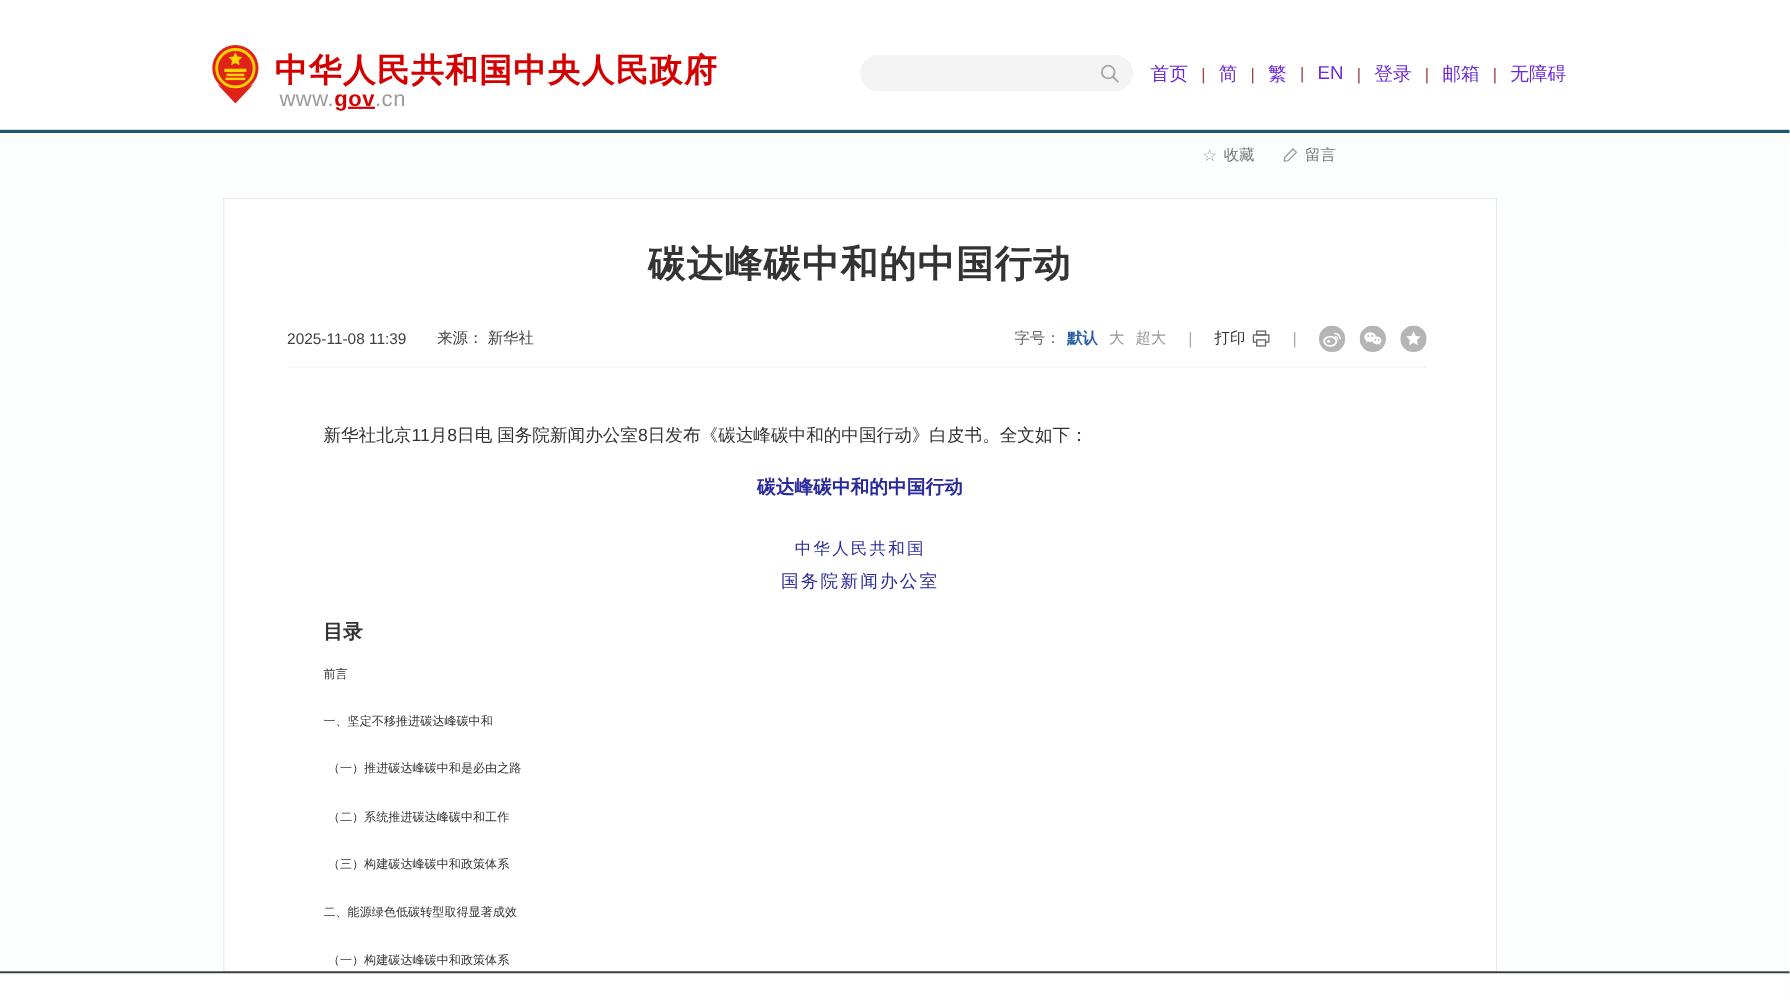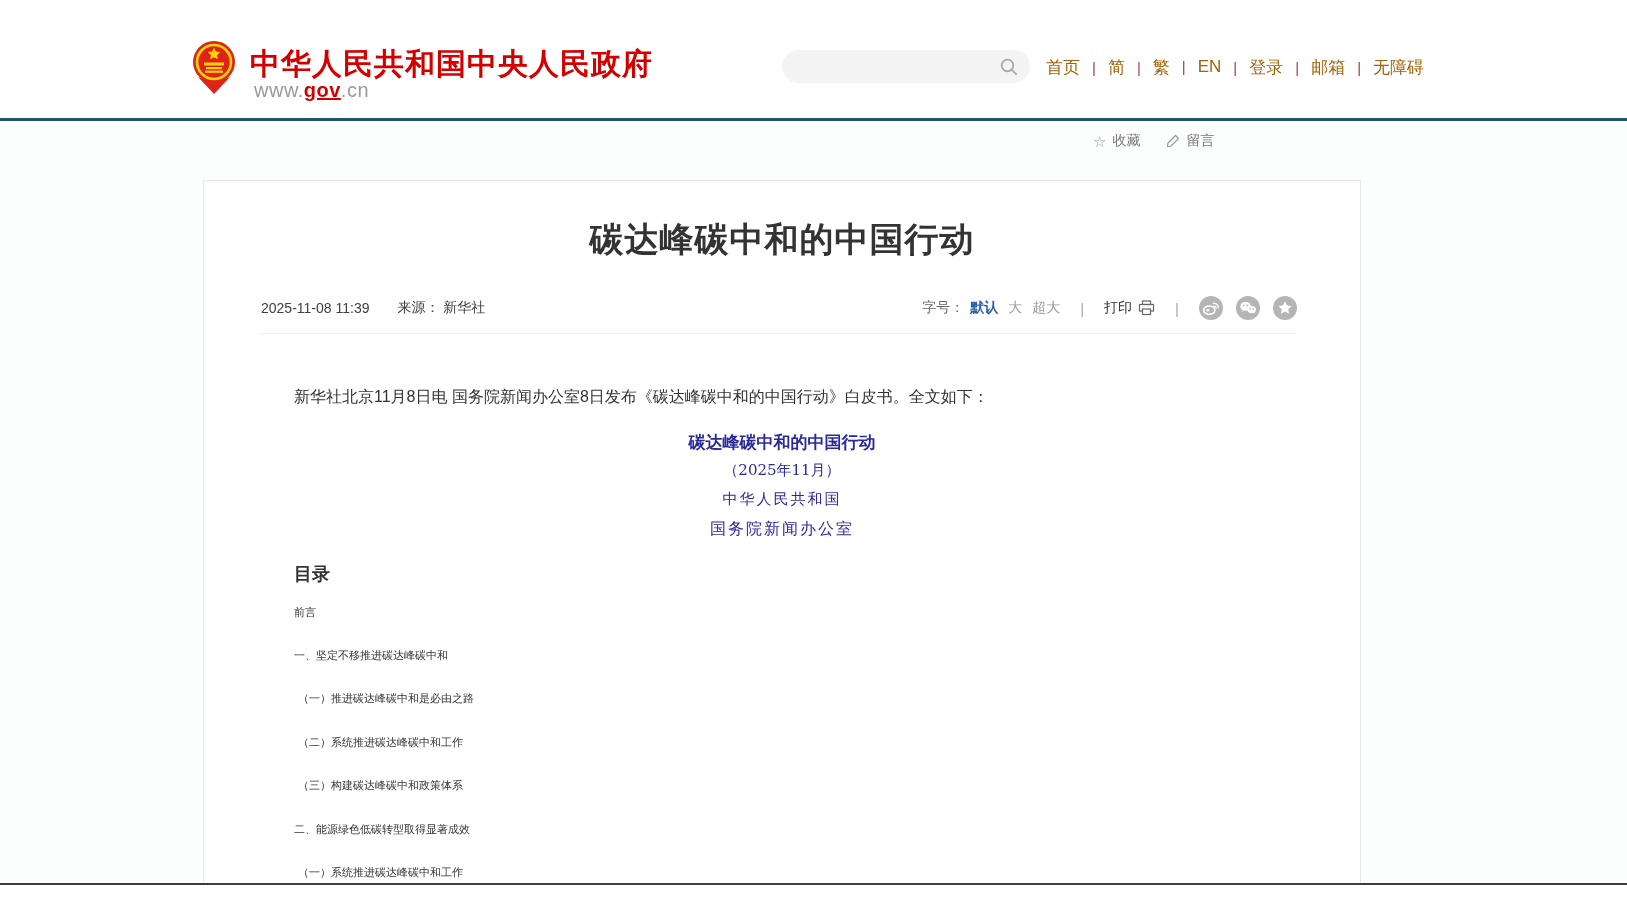--- a/index.html
+++ b/index.html
@@ -14,21 +14,21 @@
     color:#d40000; letter-spacing:1px; }
   .site-url { position:absolute; left:254px; top:79px; font-size:20px; color:#9a9a9a; letter-spacing:.5px; }
   .site-url .gov { color:#d40000; font-weight:bold; text-decoration:underline; }
 
   .searchbox { position:absolute; left:782px; top:50px; width:248px; height:33px;
     background:#f4f4f5; border-radius:17px; display:flex; align-items:center; padding:0 12px 0 16px; }
   .searchbox input { flex:1; border:none; outline:none; background:transparent; font-size:14px; color:#333; }
   .search-icon { width:18px; height:18px; flex:0 0 auto; }
 
   .topnav { position:absolute; left:1046px; top:55px; height:24px; display:flex; align-items:center; }
-  .topnav a { font-size:17px; color:#a16207; text-decoration:none; white-space:nowrap; }
+  .topnav a { font-size:17px; color:#6d28d9; text-decoration:none; white-space:nowrap; }
   .topnav a + a::before { content:"|"; color:#9c4444; margin:0 12px; font-size:15px; }
 
   
   .teal-line { position:absolute; top:118px; left:0; width:100%; height:3px; background:#20566b; }
   .page-bg { position:absolute; top:121px; left:0; width:100%; height:794px; background:#fcfdfd; }
 
   
   .page-actions { position:absolute; top:132px; left:1093px; display:flex; gap:26px;
     font-size:14px; color:#777; align-items:center; }
   .page-actions .act { display:flex; align-items:center; gap:6px; cursor:pointer; }
@@ -177,29 +177,28 @@
           </svg>
         </span>
       </div>
     </div>
 
     <div class="meta-rule"></div>
 
     <p class="p-lead">新华社北京11月8日电 国务院新闻办公室8日发布《碳达峰碳中和的中国行动》白皮书。全文如下：</p>
 
     <div class="doc-line doc-title">碳达峰碳中和的中国行动</div>
-    <div class="doc-line doc-date">（2025年11月）</div>
     <div class="doc-line doc-org1">中华人民共和国</div>
     <div class="doc-line doc-org2">国务院新闻办公室</div>
 
     <div class="toc-title">目录</div>
     <div class="toc-item toc-0">前言</div>
     <div class="toc-item toc-1">一、坚定不移推进碳达峰碳中和</div>
     <div class="toc-item toc-2">（一）推进碳达峰碳中和是必由之路</div>
     <div class="toc-item toc-3">（二）系统推进碳达峰碳中和工作</div>
     <div class="toc-item toc-4">（三）构建碳达峰碳中和政策体系</div>
     <div class="toc-item toc-5">二、能源绿色低碳转型取得显著成效</div>
-    <div class="toc-item toc-6">（一）系统推进碳达峰碳中和工作</div>
+    <div class="toc-item toc-6">（一）构建碳达峰碳中和政策体系</div>
   </div>
 
   <div class="bottom-line"></div>
   <div class="bottom-white"></div>
 </div>
 
 </body></html>

